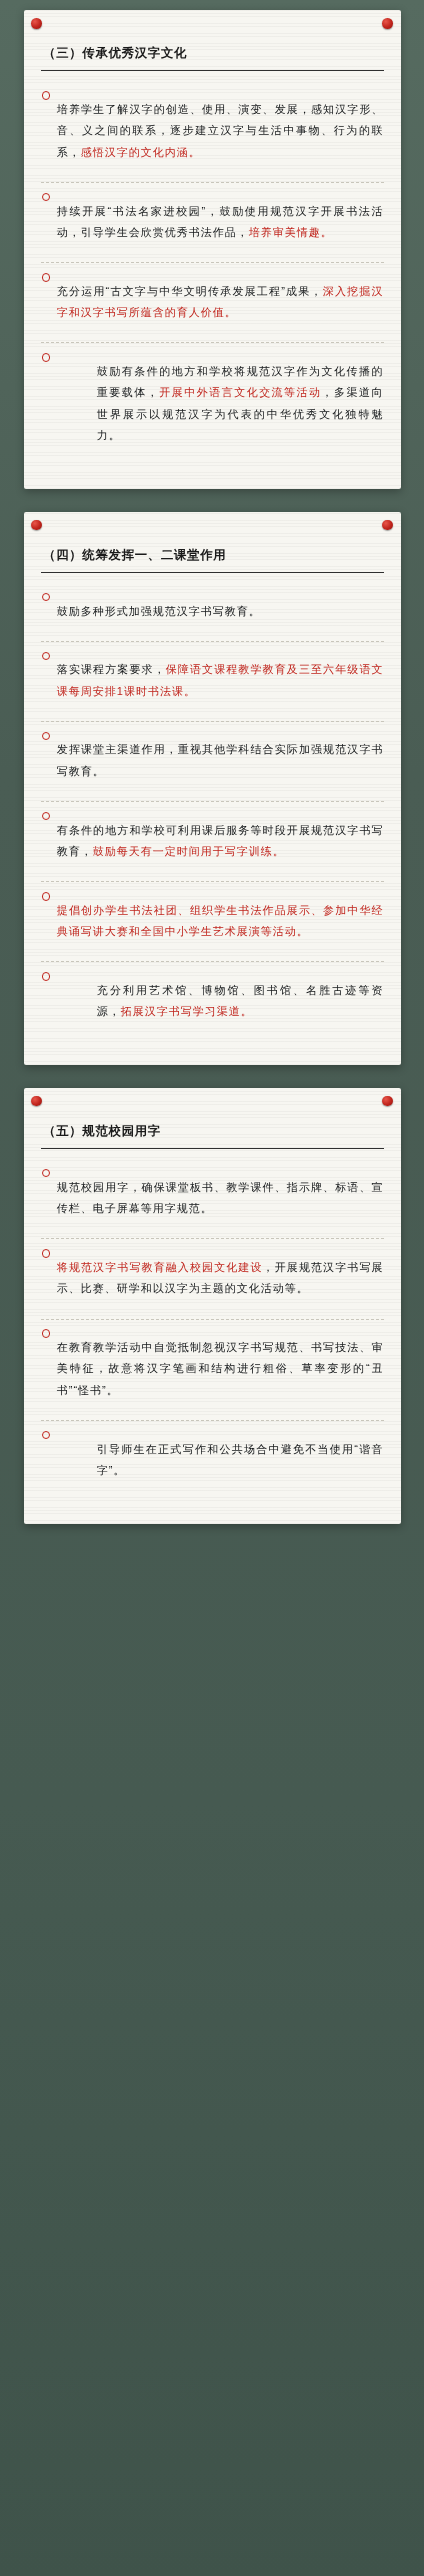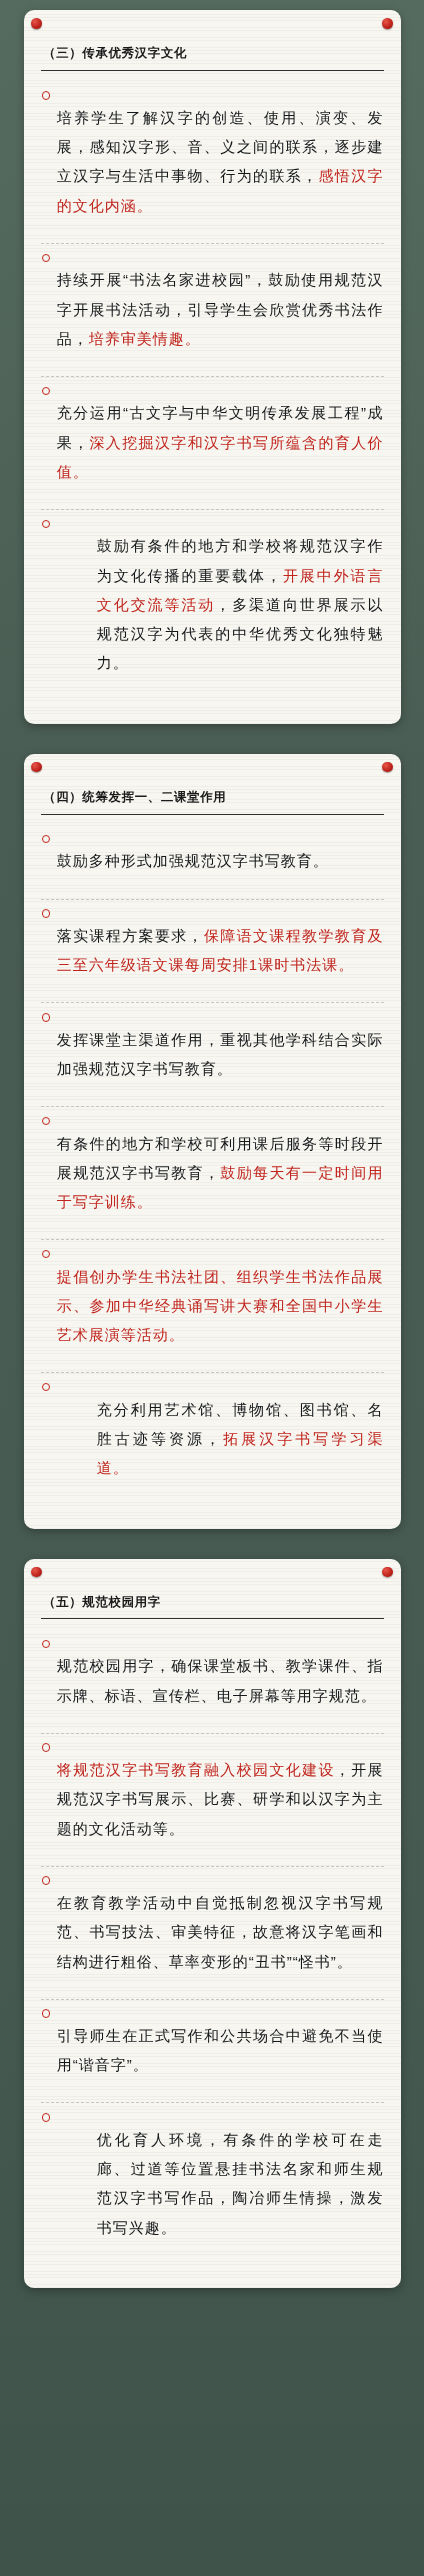--- a/index.html
+++ b/index.html
@@ -16,22 +16,22 @@
     position: relative;
   }
   .page {
     width: 424px;
     box-sizing: border-box;
     padding: 10.4px 9px 26px 9px;
   }
   .card {
     position: relative;
     background: #f7f6f1;
-    border-radius: 10px;
-    margin: 0 auto 30px auto;
+    border-radius: 2px;
+    margin: 0 auto 23px auto;
     width: 377px;
     box-sizing: border-box;
     padding: 22px 17px 17px 17px;
     box-shadow: 0 2.6px 9px rgba(0,0,0,0.28);
     background-image:
       repeating-linear-gradient(0deg, rgba(0,0,0,0.035) 0px, rgba(0,0,0,0.035) 0.7px, rgba(0,0,0,0) 0.7px, rgba(0,0,0,0) 3.3px);
   }
   
   .pin {
     position: absolute;
@@ -68,21 +68,21 @@
     flex: 0 0 auto;
     width: 8.5px;
     height: 8.5px;
     border-radius: 50%;
     border: 1.6px solid #c0241c;
     margin: 3.3px 6.5px 0 1.3px;
     box-sizing: border-box;
   }
   .item-text {
     flex: 1 1 auto;
-    font-size: 15px;
+    font-size: 11px;
     line-height: 1.95;
     color: #15181a;
     letter-spacing: 1px;
     text-align: justify;
     word-break: break-all;
   }
   .item-text .hl {
     color: #c0241c;
   }
   .item-text.allred {
@@ -167,22 +167,18 @@
         <p class="item-text"><span class="hl">将规范汉字书写教育融入校园文化建设</span><span>，开展规范汉字书写展示、比赛、研学和以汉字为主题的文化活动等。</span></p>
       </div>
       <div class="item">
         <span class="bullet"></span>
         <p class="item-text"><span>在教育教学活动中自觉抵制忽视汉字书写规范、书写技法、审美特征，故意将汉字笔画和结构进行粗俗、草率变形的“丑书”“怪书”。</span></p>
       </div>
       <div class="item">
         <span class="bullet"></span>
         <p class="item-text"><span>引导师生在正式写作和公共场合中避免不当使用“谐音字”。</span></p>
       </div>
-      <div class="item">
-        <span class="bullet"></span>
-        <p class="item-text"><span>优化育人环境，有条件的学校可在走廊、过道等位置悬挂书法名家和师生规范汉字书写作品，陶冶师生情操，激发书写兴趣。</span></p>
-      </div>
     </div>
     <div class="spacer-bottom"></div>
   </section>
 
 </div>
 
 
 </body></html>

